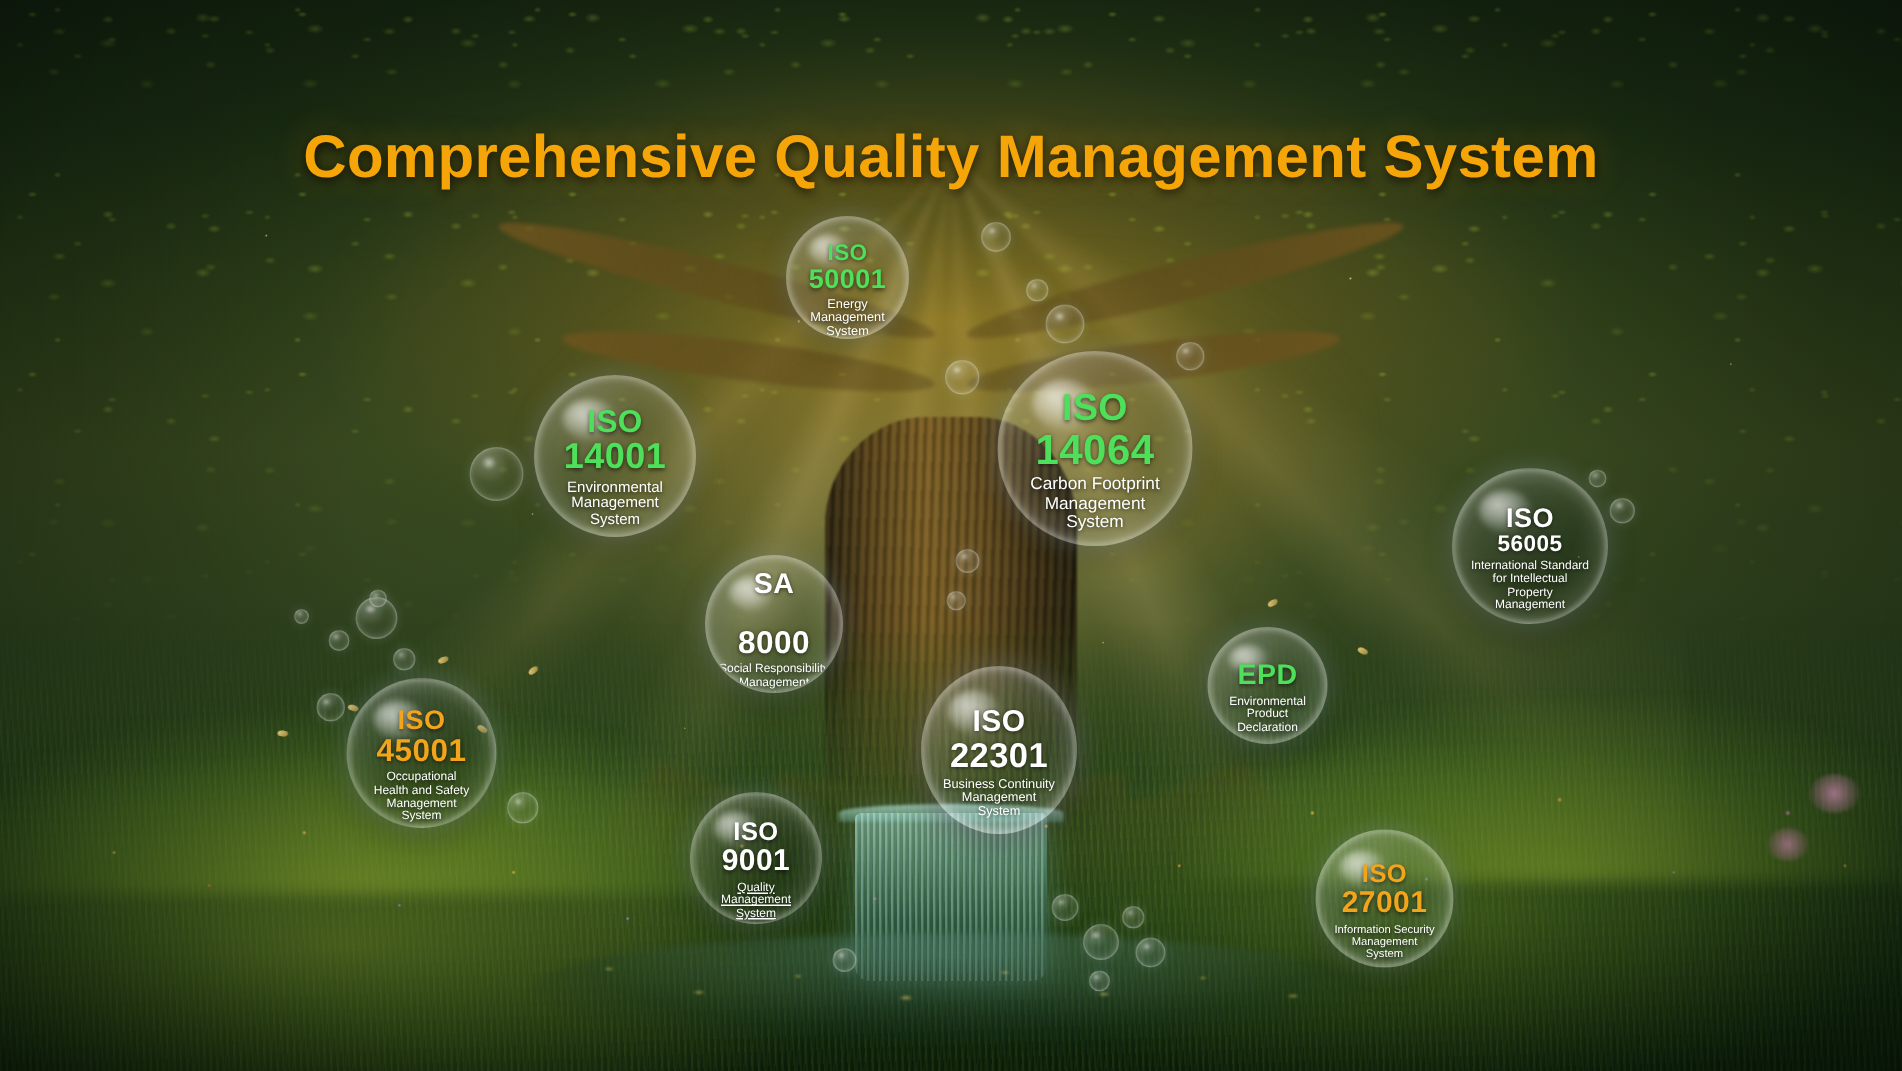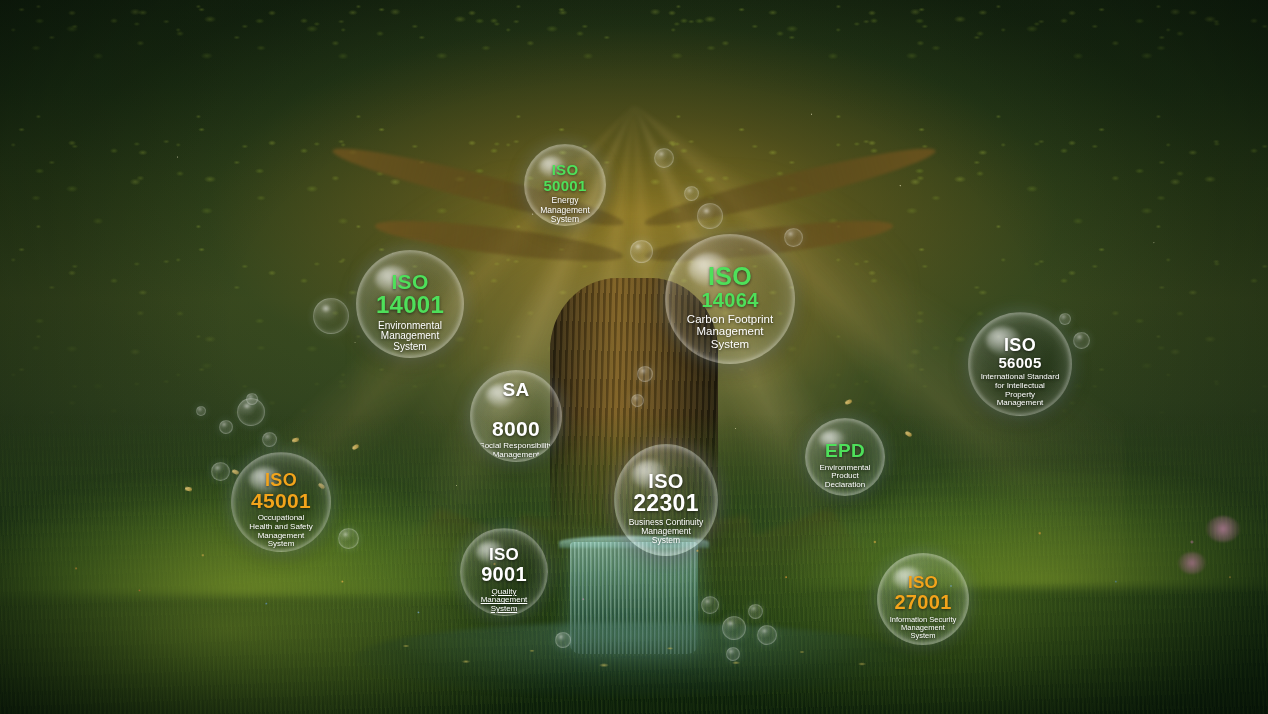--- a/index.html
+++ b/index.html
@@ -580,36 +580,37 @@
   <div class="deco" style="left:1073px; top:332px; width:15px; height:15px;"></div>
   <div class="deco" style="left:1059px; top:313px; width:10px; height:10px;"></div>
   <div class="deco" style="left:701px; top:596px; width:16px; height:16px;"></div>
   <div class="deco" style="left:722px; top:616px; width:22px; height:22px;"></div>
   <div class="deco" style="left:748px; top:604px; width:13px; height:13px;"></div>
   <div class="deco" style="left:757px; top:625px; width:18px; height:18px;"></div>
   <div class="deco" style="left:726px; top:647px; width:12px; height:12px;"></div>
   <div class="deco" style="left:555px; top:632px; width:14px; height:14px;"></div>
   <div class="deco" style="left:338px; top:528px; width:19px; height:19px;"></div>
 
+  <h1 class="title" style="color: rgb(245, 165, 7);">Comprehensive Quality Management System</h1>
 
   <div class="bubble c-green" style="left:524px; top:144px; width:82px; height:82px;">
     <span class="std-code" style="font-size:15px;">ISO</span>
-    <span class="std-num" style="font-size:15px;">50001</span>
+    <span class="std-num" style="font-size:18px;">50001</span>
     <span class="std-desc" style="font-size:8.5px;">Energy<br>Management<br>System</span>
   </div>
 
   <div class="bubble c-green" style="left:356px; top:250px; width:108px; height:108px;">
     <span class="std-code" style="font-size:21px;">ISO</span>
     <span class="std-num" style="font-size:24px;">14001</span>
     <span class="std-desc" style="font-size:10px;">Environmental<br>Management<br>System</span>
   </div>
 
   <div class="bubble c-green" style="left:665px; top:234px; width:130px; height:130px;">
     <span class="std-code" style="font-size:25px;">ISO</span>
-    <span class="std-num" style="font-size:20px;">14064</span>
+    <span class="std-num" style="font-size:28px;">14064</span>
     <span class="std-desc" style="font-size:11.5px;">Carbon Footprint<br>Management<br>System</span>
   </div>
 
   <div class="bubble c-white t-dark" style="left:968px; top:312px; width:104px; height:104px;">
     <span class="std-code" style="font-size:18px;">ISO</span>
     <span class="std-num" style="font-size:15px;">56005</span>
     <span class="std-desc" style="font-size:8px;">International Standard<br>for Intellectual<br>Property<br>Management</span>
   </div>
 
   <div class="bubble c-white" style="left:470px; top:370px; width:92px; height:92px;">

